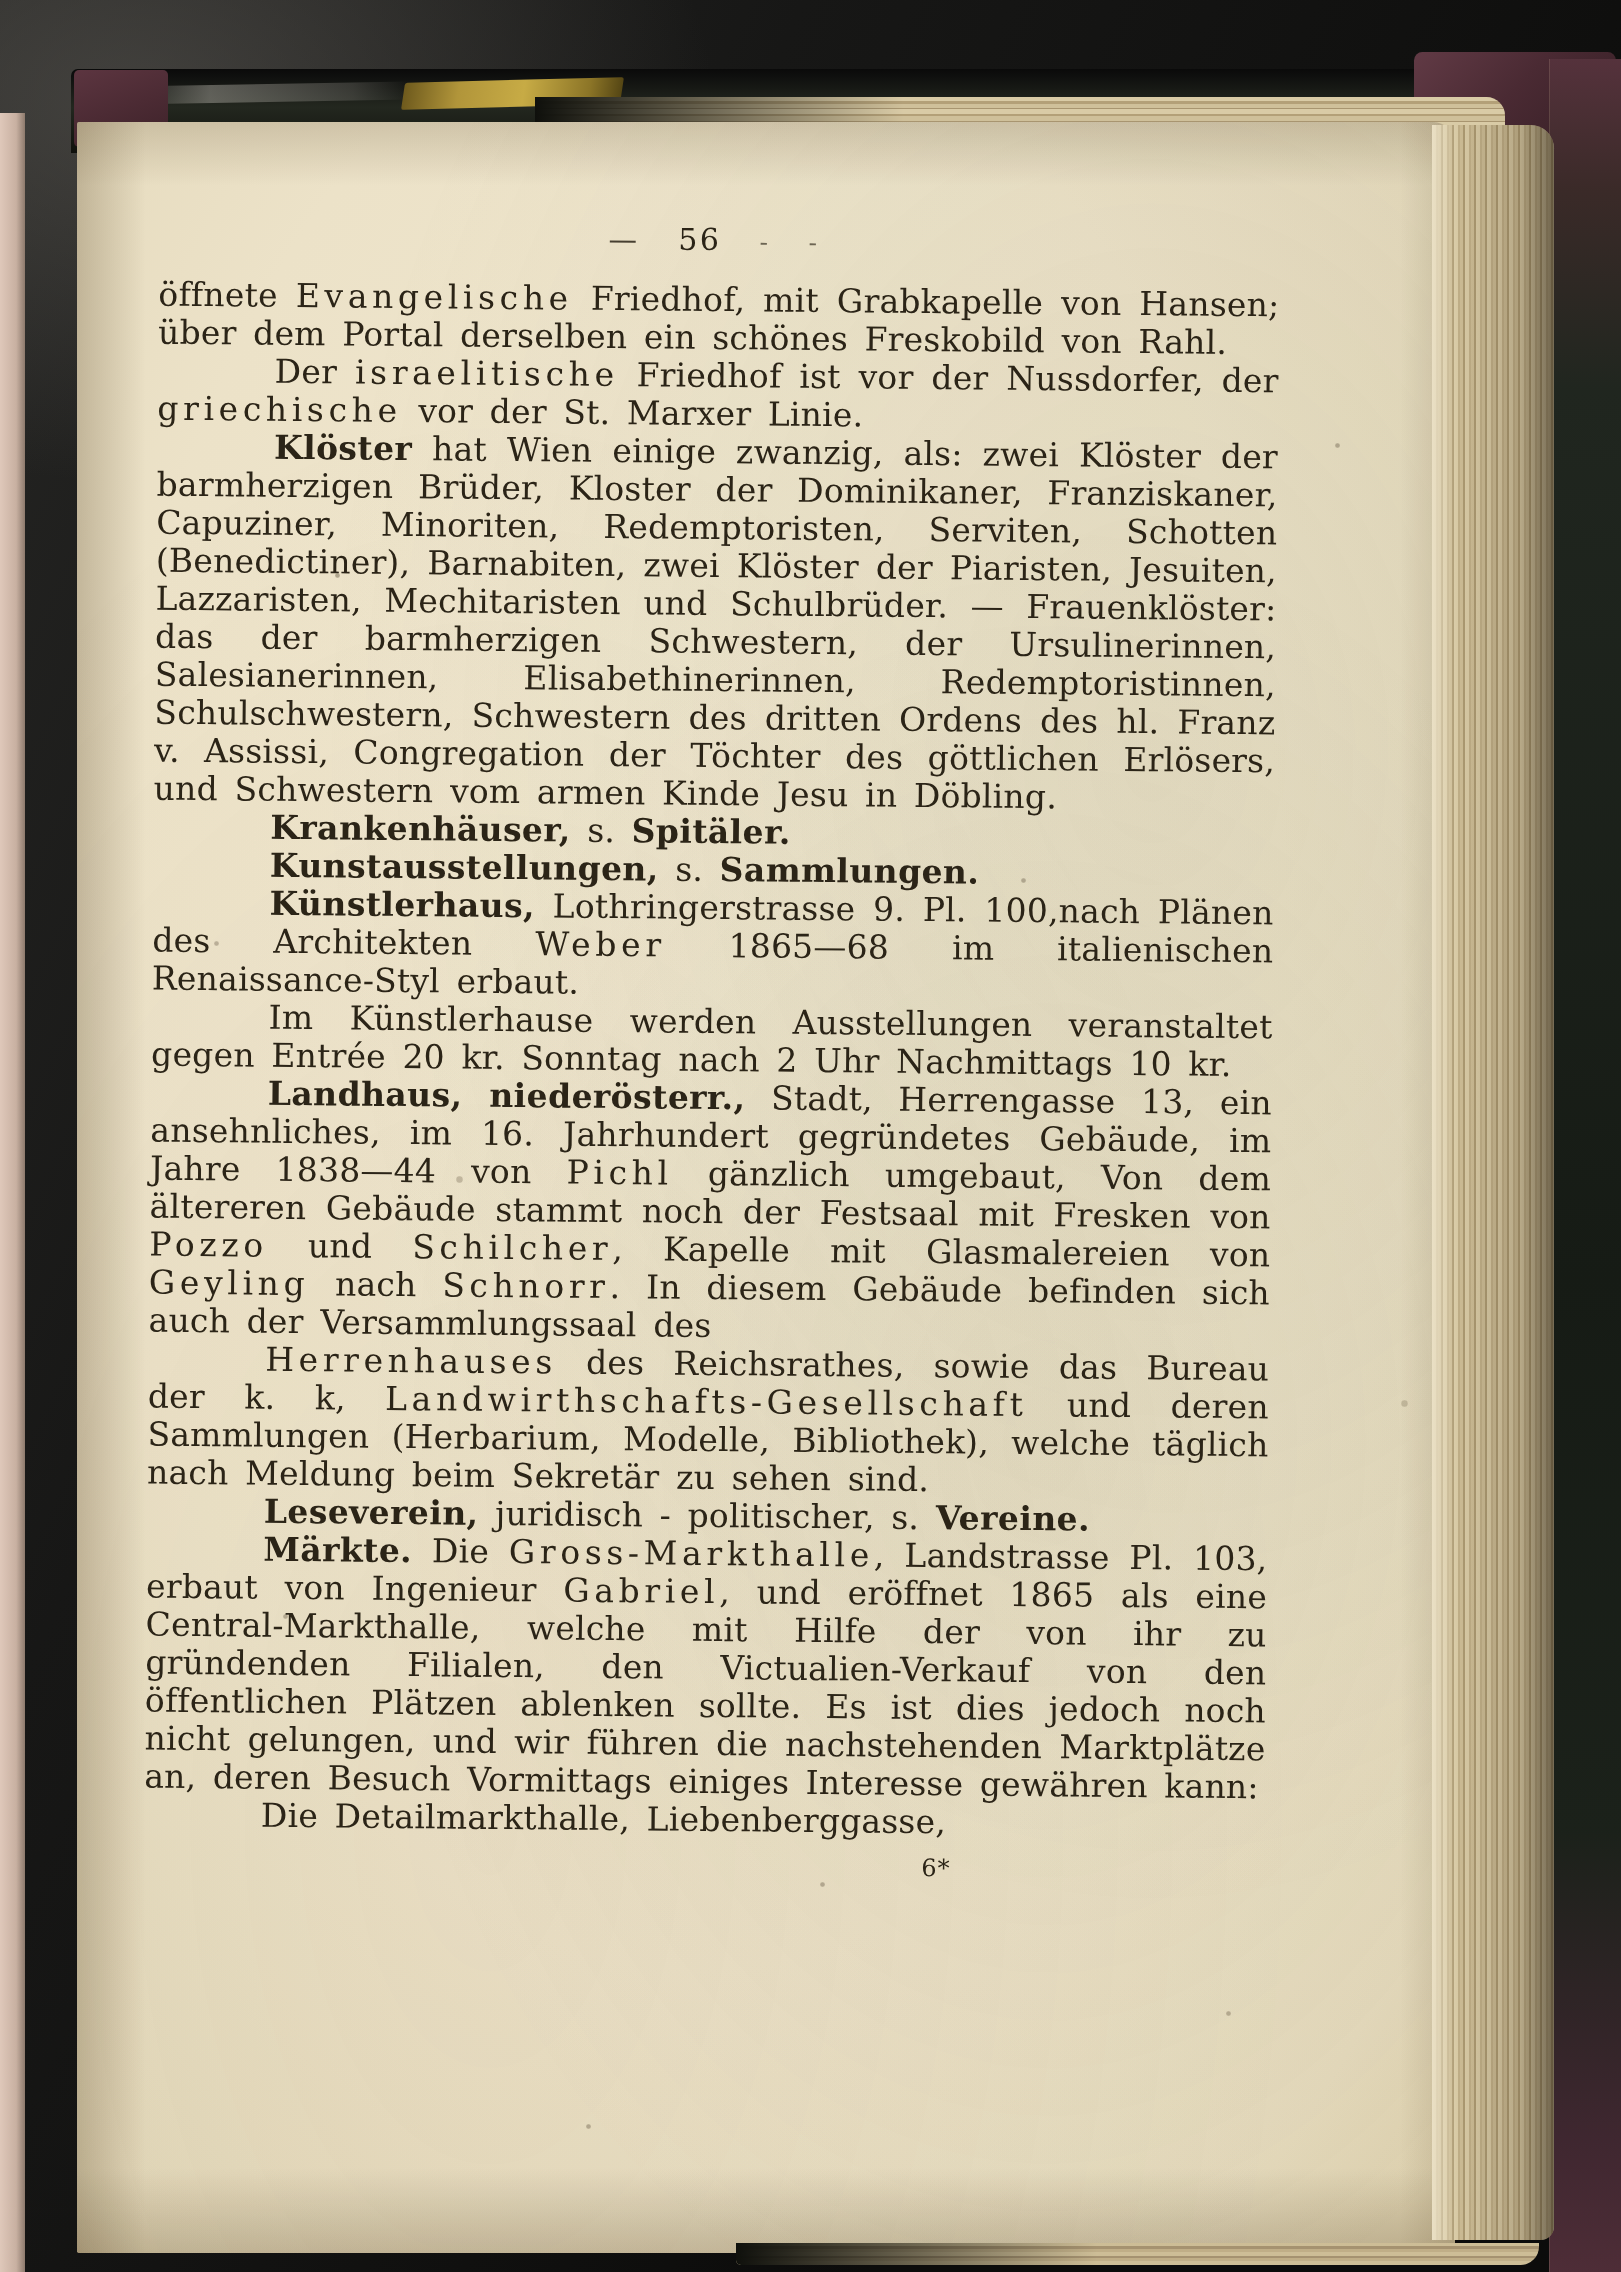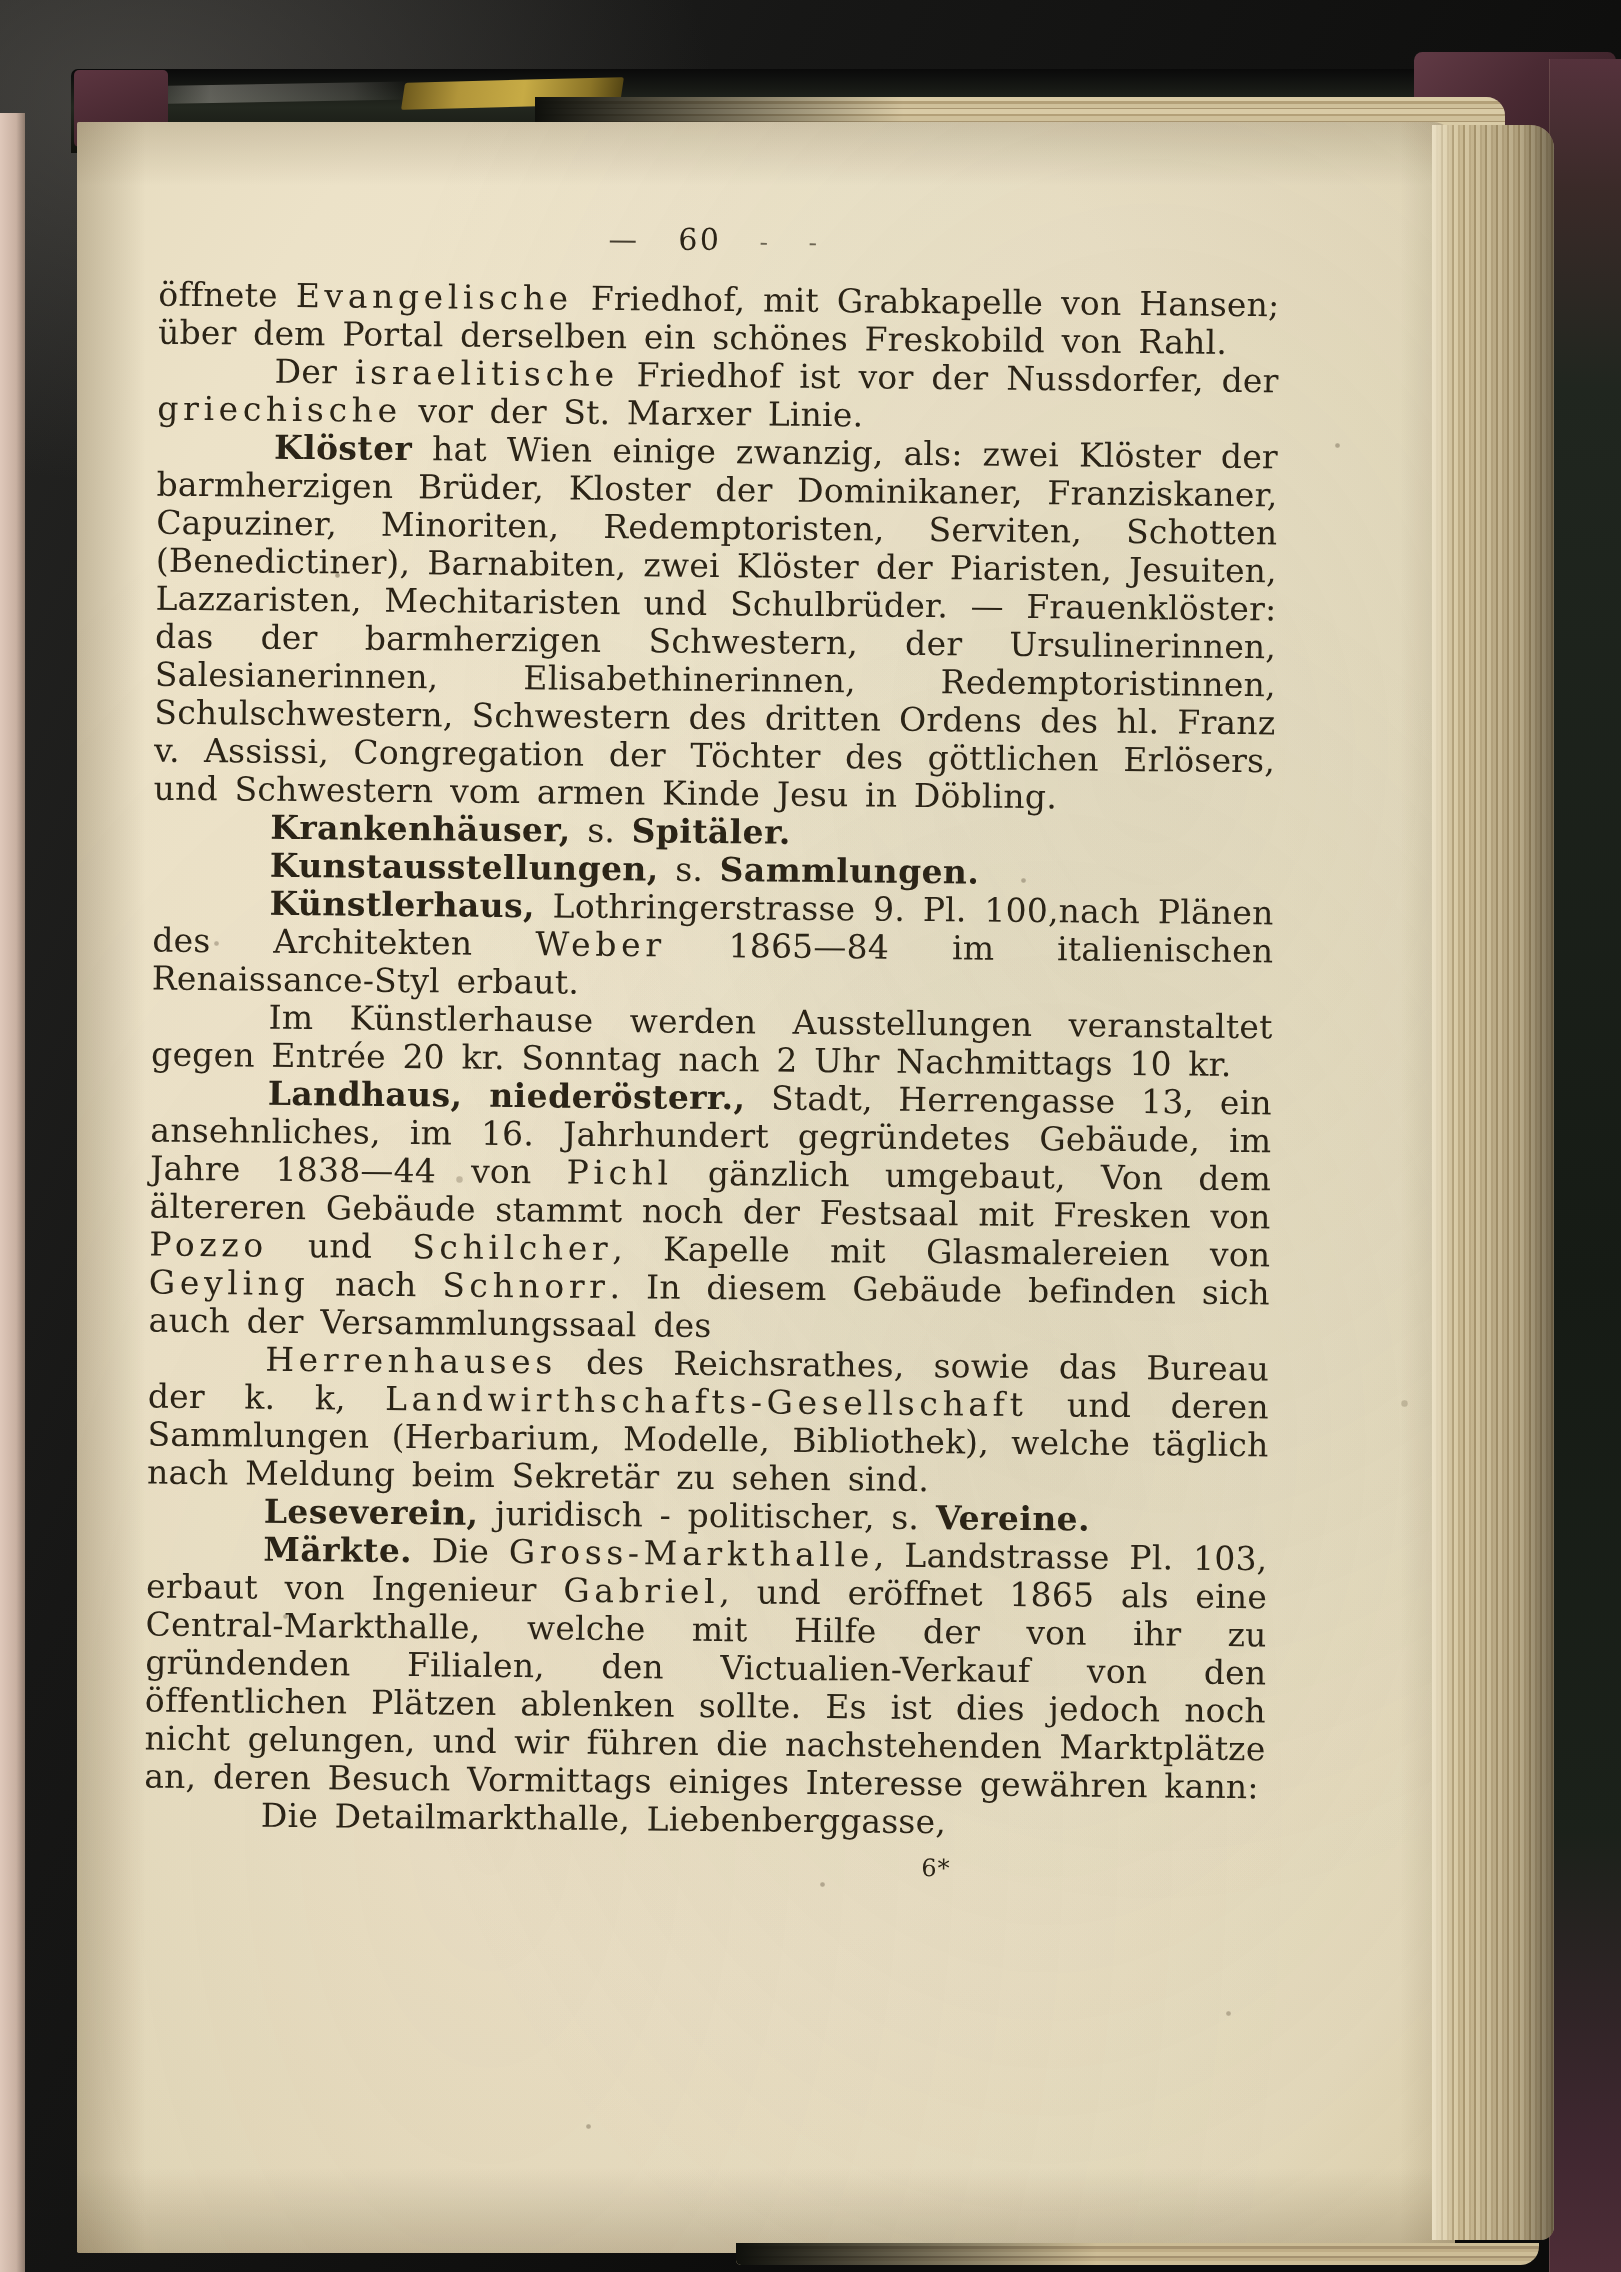--- a/index.html
+++ b/index.html
@@ -180,31 +180,31 @@
   <div class="left-strip"></div>
   <div class="top-stack"></div>
 
   <div class="page">
     <div class="mottle"></div>
     <div class="speckles"></div>
 
     <div class="text-block" lang="de">
       <div class="page-header">
         <span class="dash">—</span>
-        <span class="pagenum">60</span>
+        <span class="pagenum">56</span>
         <span class="dash dash-r">- -</span>
       </div>
 
       <div class="text-body">
           <p class="para"><span>öffnete </span><span class="seg-g">Evangelische</span><span> Friedhof, mit Grabkapelle von Hansen; über dem Portal derselben ein schönes Freskobild von Rahl.</span></p>
           <p class="para indent"><span>Der </span><span class="seg-g">israelitische</span><span> Friedhof ist vor der Nussdorfer, der </span><span class="seg-g">griechische</span><span> vor der St. Marxer Linie.</span></p>
           <p class="para indent"><span class="seg-b">Klöster</span><span> hat Wien einige zwanzig, als: zwei Klöster der barmherzigen Brüder, Kloster der Dominikaner, Franziskaner, Capuziner, Minoriten, Redemptoristen, Serviten, Schotten (Benedictiner), Barnabiten, zwei Klöster der Piaristen, Jesuiten, Lazzaristen, Mechitaristen und Schulbrüder. — Frauenklöster: das der barmherzigen Schwestern, der Ursulinerinnen, Salesianerinnen, Elisabethinerinnen, Redemptoristinnen, Schulschwestern, Schwestern des dritten Ordens des hl. Franz v. Assissi, Congregation der Töchter des göttlichen Erlösers, und Schwestern vom armen Kinde Jesu in Döbling.</span></p>
           <p class="para indent"><span class="seg-b">Krankenhäuser,</span><span> s. </span><span class="seg-b">Spitäler.</span></p>
           <p class="para indent"><span class="seg-b">Kunstausstellungen,</span><span> s. </span><span class="seg-b">Sammlungen.</span></p>
-          <p class="para indent"><span class="seg-b">Künstlerhaus,</span><span> Lothringerstrasse 9. Pl. 100,nach Plänen des Architekten </span><span class="seg-g">Weber</span><span> 1865—84 im italienischen Renaissance-Styl erbaut.</span></p>
+          <p class="para indent"><span class="seg-b">Künstlerhaus,</span><span> Lothringerstrasse 9. Pl. 100,nach Plänen des Architekten </span><span class="seg-g">Weber</span><span> 1865—68 im italienischen Renaissance-Styl erbaut.</span></p>
           <p class="para indent"><span>Im Künstlerhause werden Ausstellungen veranstaltet gegen Entrée 20 kr. Sonntag nach 2 Uhr Nachmittags 10 kr.</span></p>
           <p class="para indent"><span class="seg-b">Landhaus, niederösterr.,</span><span> Stadt, Herrengasse 13, ein ansehnliches, im 16. Jahrhundert gegründetes Gebäude, im Jahre 1838—44 von </span><span class="seg-g">Pichl</span><span> gänzlich umgebaut, Von dem ältereren Gebäude stammt noch der Festsaal mit Fresken von </span><span class="seg-g">Pozzo</span><span> und </span><span class="seg-g">Schilcher</span><span>, Kapelle mit Glasmalereien von </span><span class="seg-g">Geyling</span><span> nach </span><span class="seg-g">Schnorr</span><span>. In diesem Gebäude befinden sich auch der Versammlungssaal des</span></p>
           <p class="para indent"><span class="seg-g">Herrenhauses</span><span> des Reichsrathes, sowie das Bureau der k. k, </span><span class="seg-g">Landwirthschafts-Gesellschaft</span><span> und deren Sammlungen (Herbarium, Modelle, Bibliothek), welche täglich nach Meldung beim Sekretär zu sehen sind.</span></p>
           <p class="para indent"><span class="seg-b">Leseverein,</span><span> juridisch - politischer, s. </span><span class="seg-b">Vereine.</span></p>
           <p class="para indent"><span class="seg-b">Märkte.</span><span> Die </span><span class="seg-g">Gross-Markthalle</span><span>, Landstrasse Pl. 103, erbaut von Ingenieur </span><span class="seg-g">Gabriel</span><span>, und eröffnet 1865 als eine Central-Markthalle, welche mit Hilfe der von ihr zu gründenden Filialen, den Victualien-Verkauf von den öffentlichen Plätzen ablenken sollte. Es ist dies jedoch noch nicht gelungen, und wir führen die nachstehenden Marktplätze an, deren Besuch Vormittags einiges Interesse gewähren kann:</span></p>
           <p class="para indent"><span>Die Detailmarkthalle, Liebenberggasse,</span></p>
         </div>
 
       <div class="signature">6*</div>
     </div>

